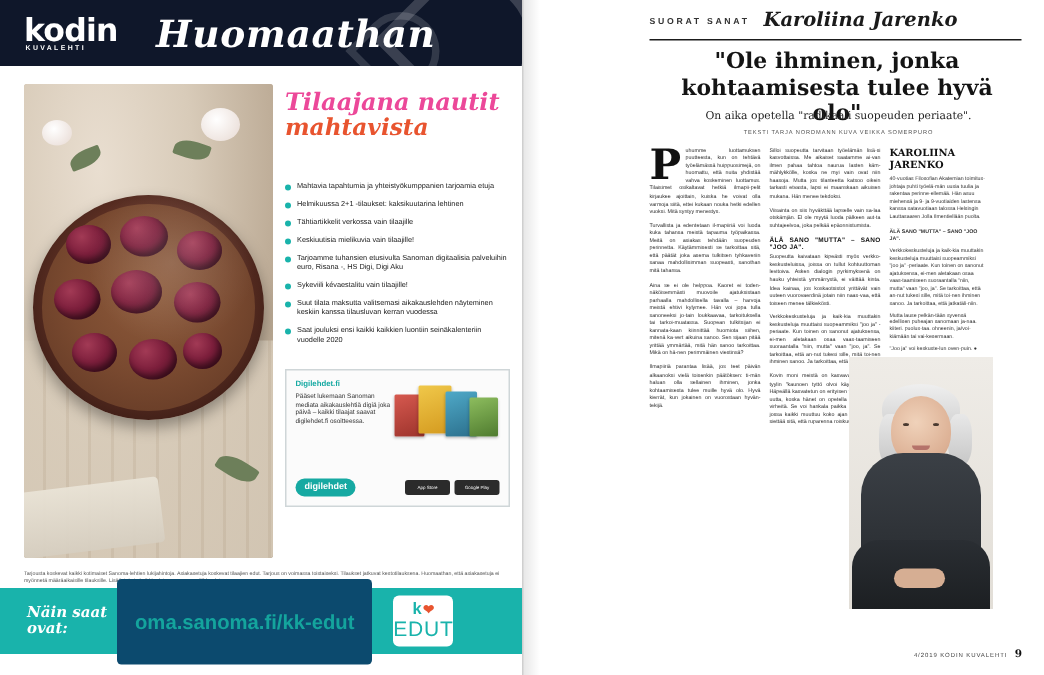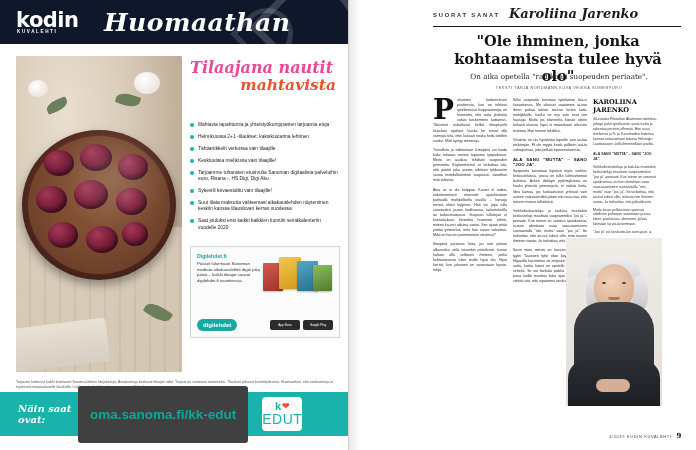--- a/index.html
+++ b/index.html
@@ -108,21 +108,21 @@
 
   .promo {
     position: absolute; left: 190px; top: 60px; width: 146px;
   }
   .promo-line1 {
     color: #ec4899; font-family: "DejaVu Serif", serif; font-style: italic;
     font-weight: 700; font-size: 16px; line-height: 15px;
   }
   .promo-line2 {
     color: #e8542f; font-family: "DejaVu Serif", serif; font-style: italic;
-    font-weight: 700; font-size: 15.5px; line-height: 17px; margin-top: 1px; text-align: right;
+    font-weight: 700; font-size: 15.5px; line-height: 17px; margin-top: 1px;
   }
   .promo-line3 {
     color: #e8542f; font-family: "DejaVu Serif", serif; font-style: italic;
     font-weight: 700; font-size: 15.5px; line-height: 17px;
   }
   .benefits { position: absolute; left: 190px; top: 122px; width: 150px; }
   .benefit {
     display: flex; gap: 4px; margin-bottom: 5.5px;
     font-size: 4.9px; line-height: 6.4px; color: #222;
   }
@@ -161,21 +161,21 @@
     position: absolute; left: 0; bottom: 14px; width: 348px; height: 44px;
     background: #19b3ab;
     display: flex; align-items: center;
   }
   .footer-label {
     color: #ffffff; font-family: "DejaVu Serif", serif; font-style: italic;
     font-weight: 700; font-size: 10px; line-height: 11px;
     margin-left: 18px; width: 56px;
   }
   .footer-url {
-    background: #404040; color: #14a49d; font-weight: 700; font-size: 13.5px;
+    background: #0c4a6e; color: #14a49d; font-weight: 700; font-size: 13.5px;
     padding: 21px 12px; border-radius: 3px; margin-left: 4px;
   }
   .kk-edut {
     margin-left: 14px; background: #ffffff; border-radius: 4px;
     width: 40px; height: 34px; display: flex; flex-direction: column;
     align-items: center; justify-content: center;
   }
   .kk-top { font-size: 11px; font-weight: 900; color: #19b3ab; line-height: 10px; display:flex; align-items:center; gap:1px;}
   .kk-heart { color: #e8542f; font-size: 9px; }
   .kk-bottom { font-size: 14px; font-weight: 400; color: #19b3ab; letter-spacing: .5px; }

